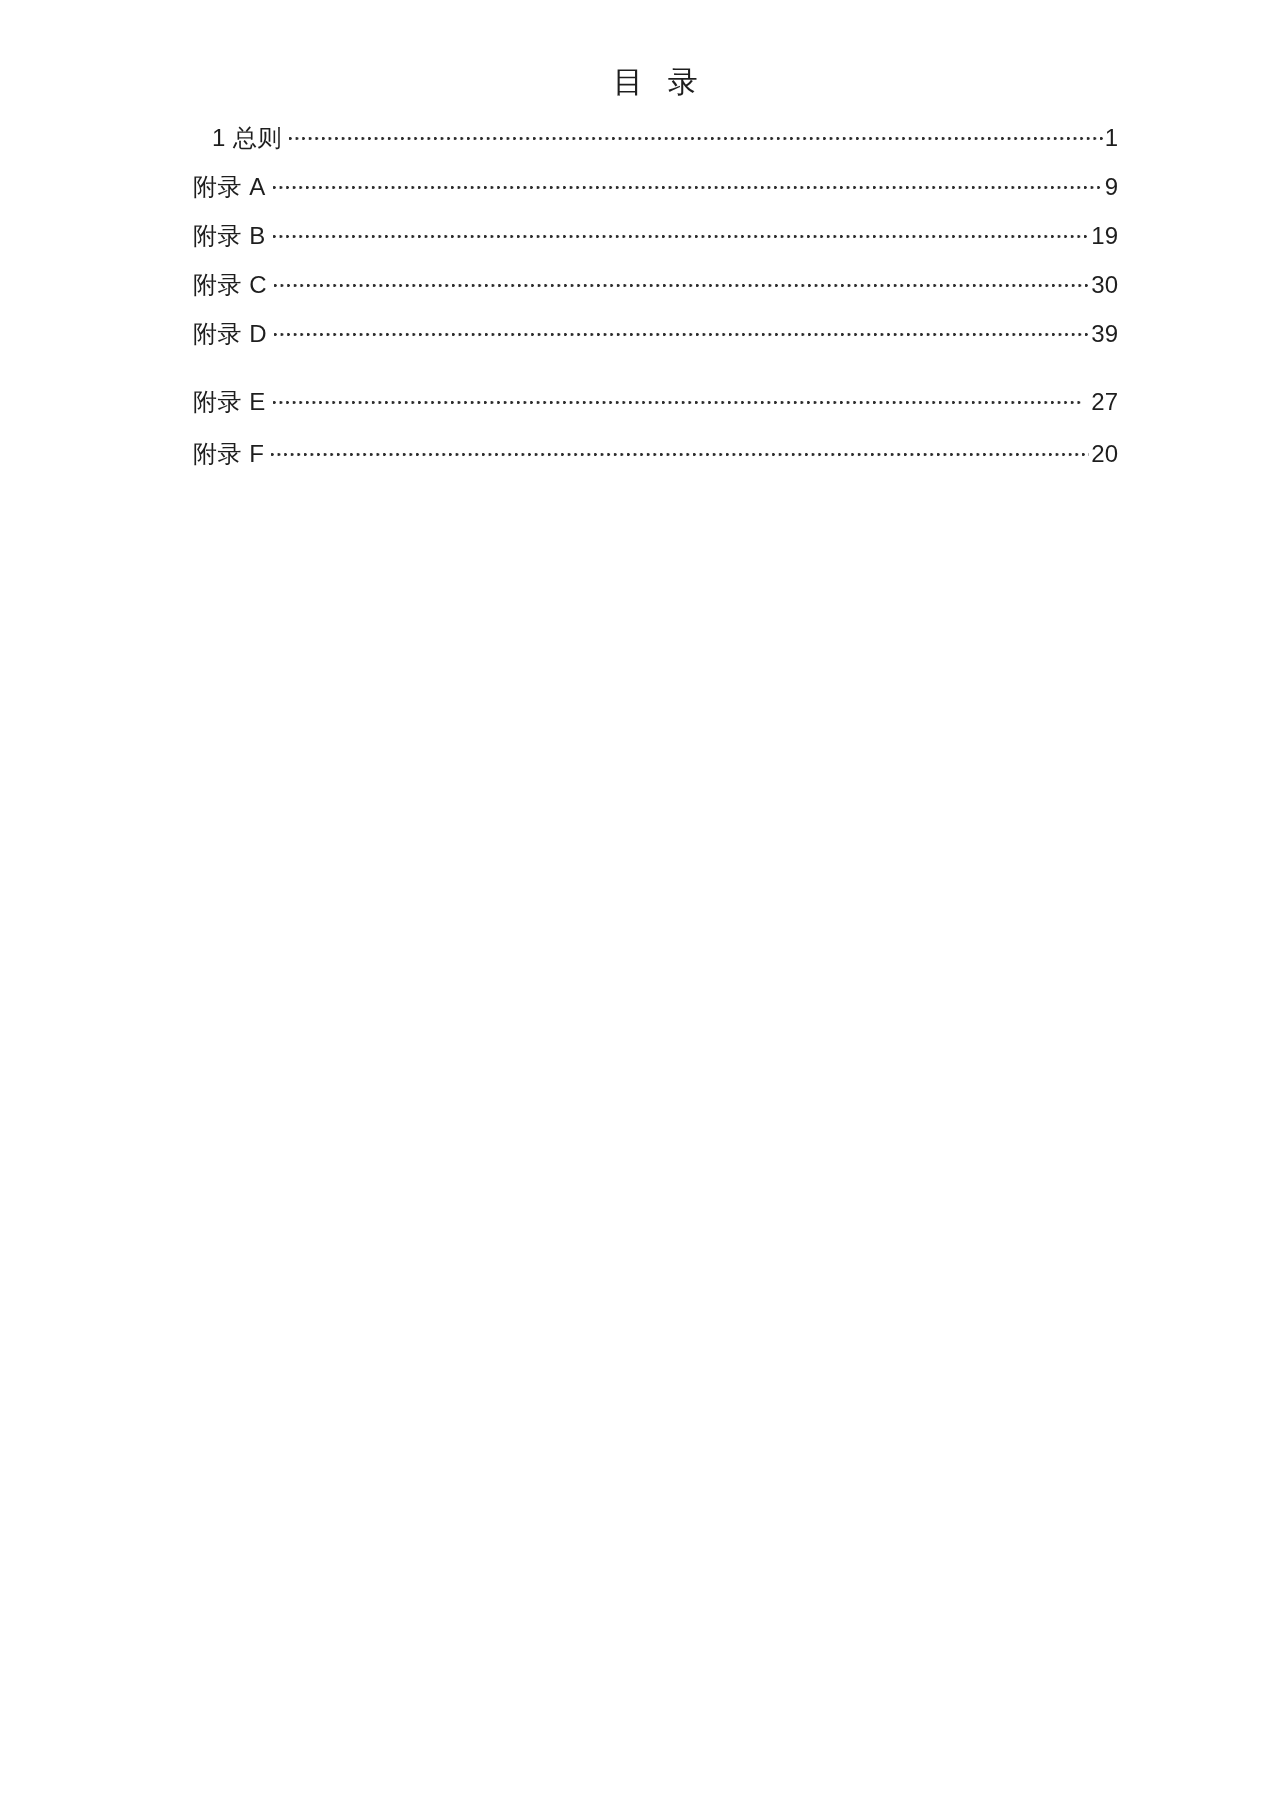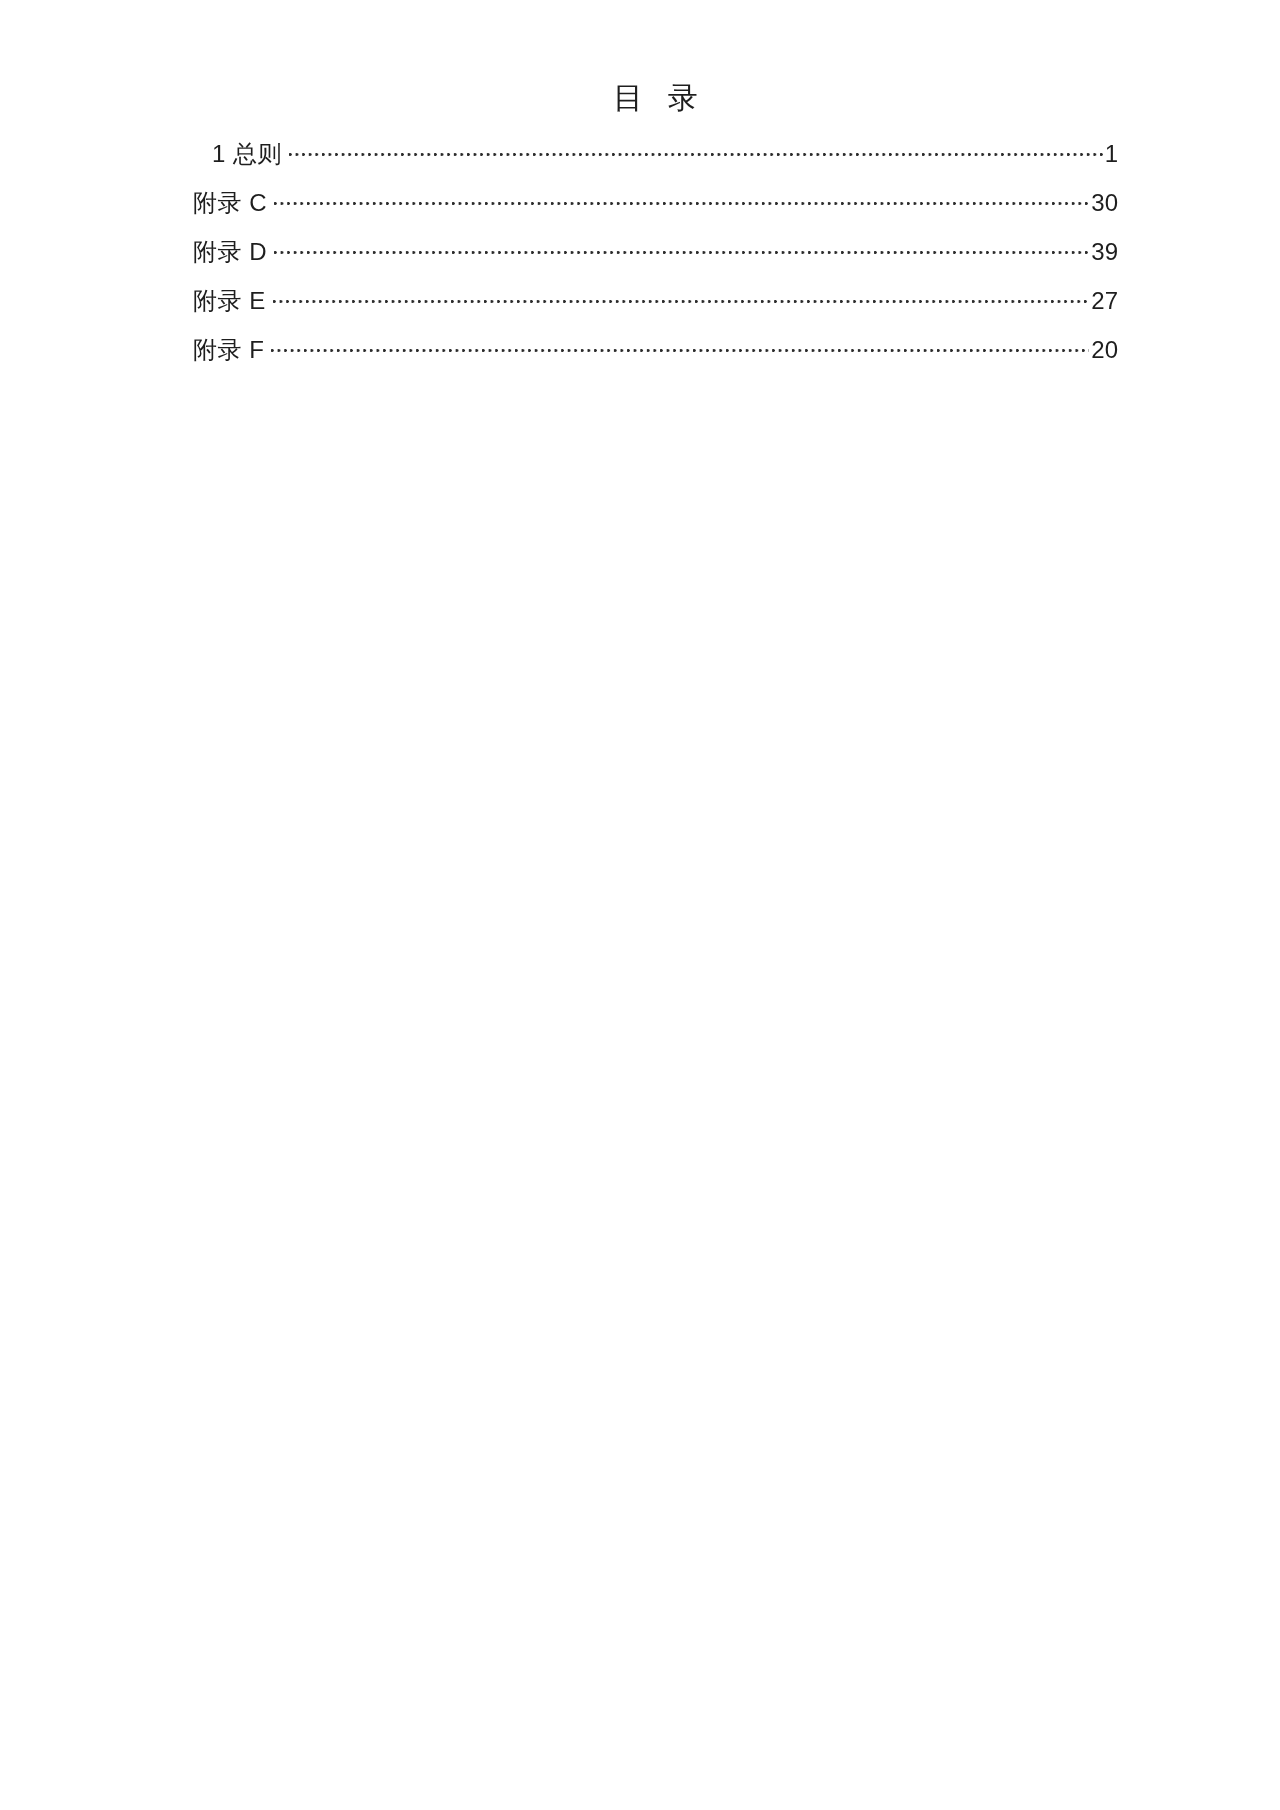--- a/index.html
+++ b/index.html
@@ -10,21 +10,21 @@
   .page {
     position: relative;
     width: 1280px;
     height: 1810px;
     background: var(--background, #ffffff);
     color: var(--text, #1e1e1e);
     font-family: "Liberation Sans", "DejaVu Sans", sans-serif;
     overflow: hidden;
   }
   .toc {
-    padding: 80px 162px 0 193px;
+    padding: 64px 162px 0 193px;
   }
   .toc-title {
     margin: 0 0 22px 0;
     font-size: 30px;
     font-weight: normal;
     line-height: 36px;
     text-align: center;
     word-spacing: 16px;
     color: var(--text, #1e1e1e);
   }
@@ -66,20 +66,30 @@
 <div class="page">
   <div class="toc">
     <h1 class="toc-title">目 录</h1>
     <div class="toc-rows" id="toc-rows">
         <div class="toc-row indented">
     <span class="toc-label">1 总则</span>
     <span class="toc-leader"></span>
     <span class="toc-page">1</span>
   </div>
         <div class="toc-row">
+    <span class="toc-label">附录 A</span>
+    <span class="toc-leader"></span>
+    <span class="toc-page">9</span>
+  </div>
+        <div class="toc-row">
+    <span class="toc-label">附录 B</span>
+    <span class="toc-leader"></span>
+    <span class="toc-page">19</span>
+  </div>
+        <div class="toc-row">
     <span class="toc-label">附录 C</span>
     <span class="toc-leader"></span>
     <span class="toc-page">30</span>
   </div>
         <div class="toc-row">
     <span class="toc-label">附录 D</span>
     <span class="toc-leader"></span>
     <span class="toc-page">39</span>
   </div>
         <div class="toc-row">

